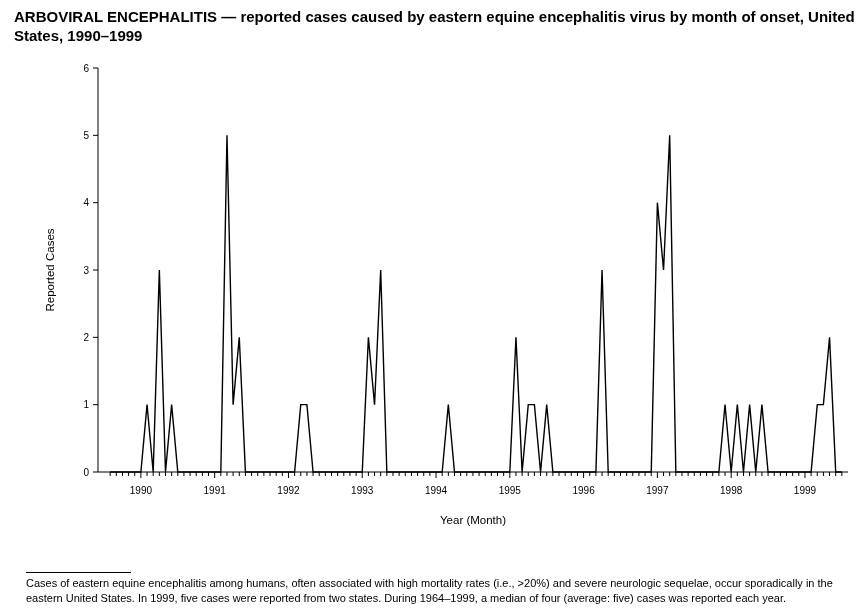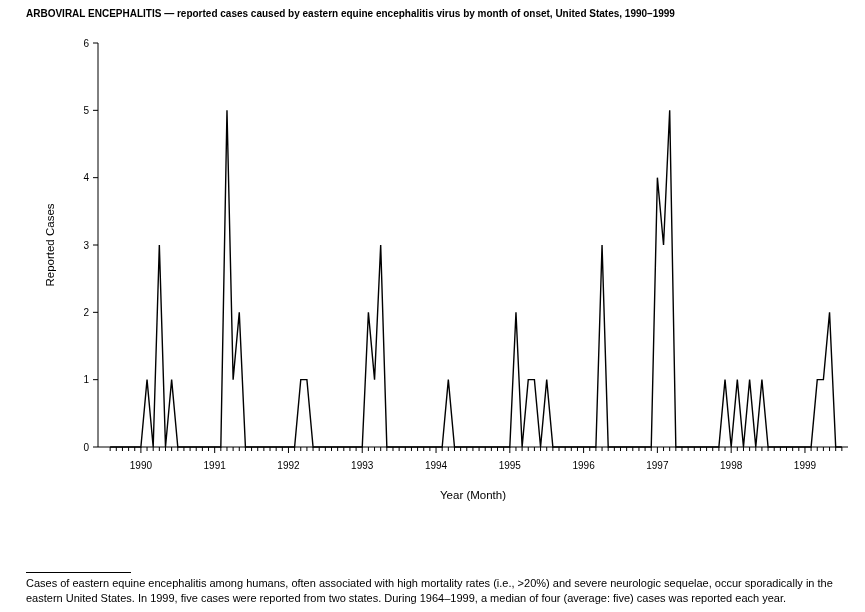--- a/index.html
+++ b/index.html
@@ -16,24 +16,24 @@
     overflow: hidden;
   }
   .page {
     position: relative;
     width: 865px;
     height: 612px;
     box-sizing: border-box;
     padding: 8px 10px 0 10px;
   }
   .title {
-    font-size: 10px;
+    font-size: 15px;
     font-weight: bold;
     line-height: 1.25;
-    margin: 0 0 4px 16px;
+    margin: 0 0 4px 4px;
     max-width: 855px;
   }
   .chart-area {
     position: relative;
     width: 845px;
     height: 510px;
   }
   svg.plot {
     display: block;
   }

